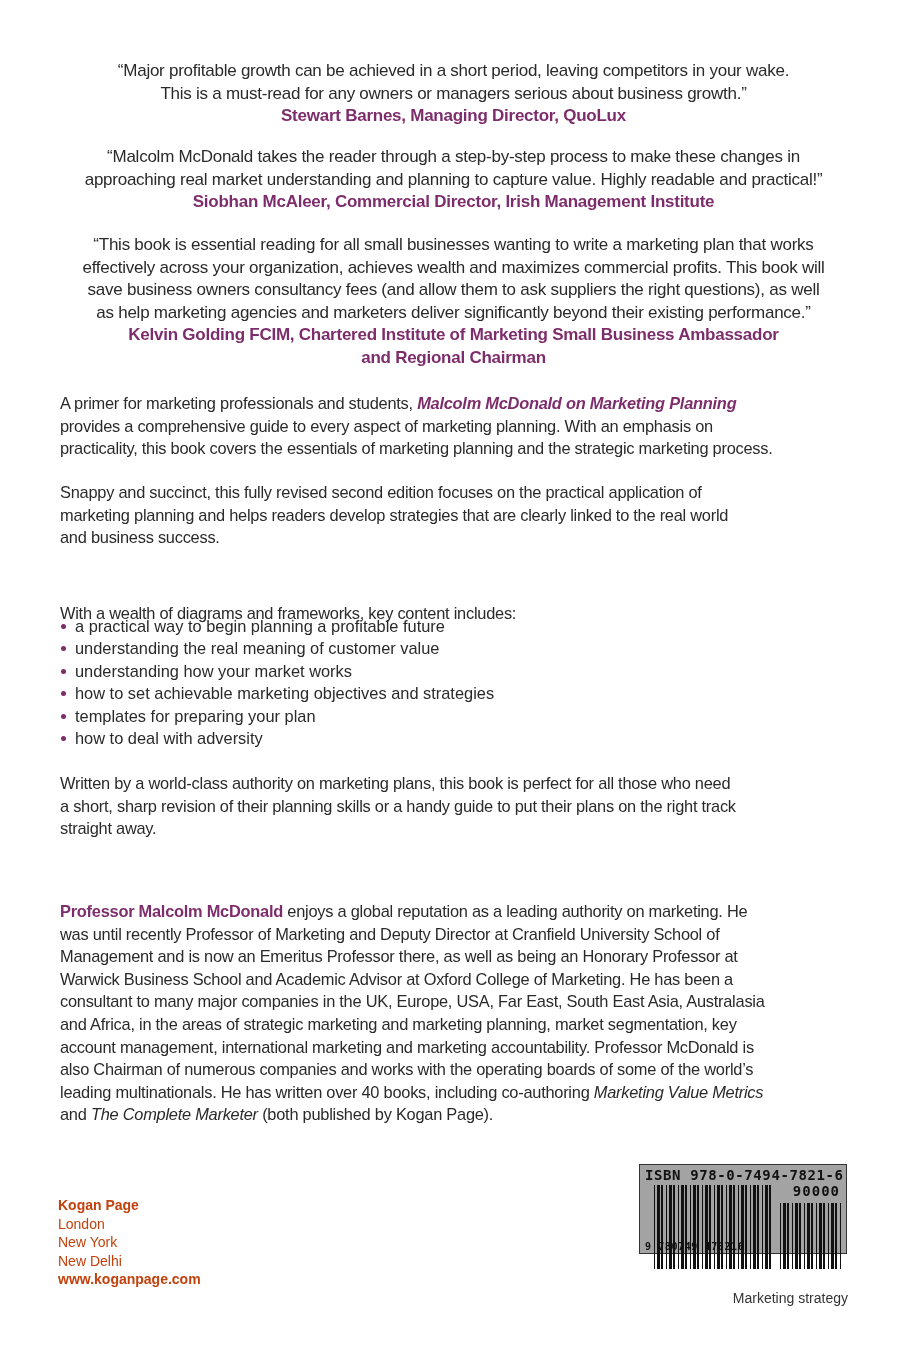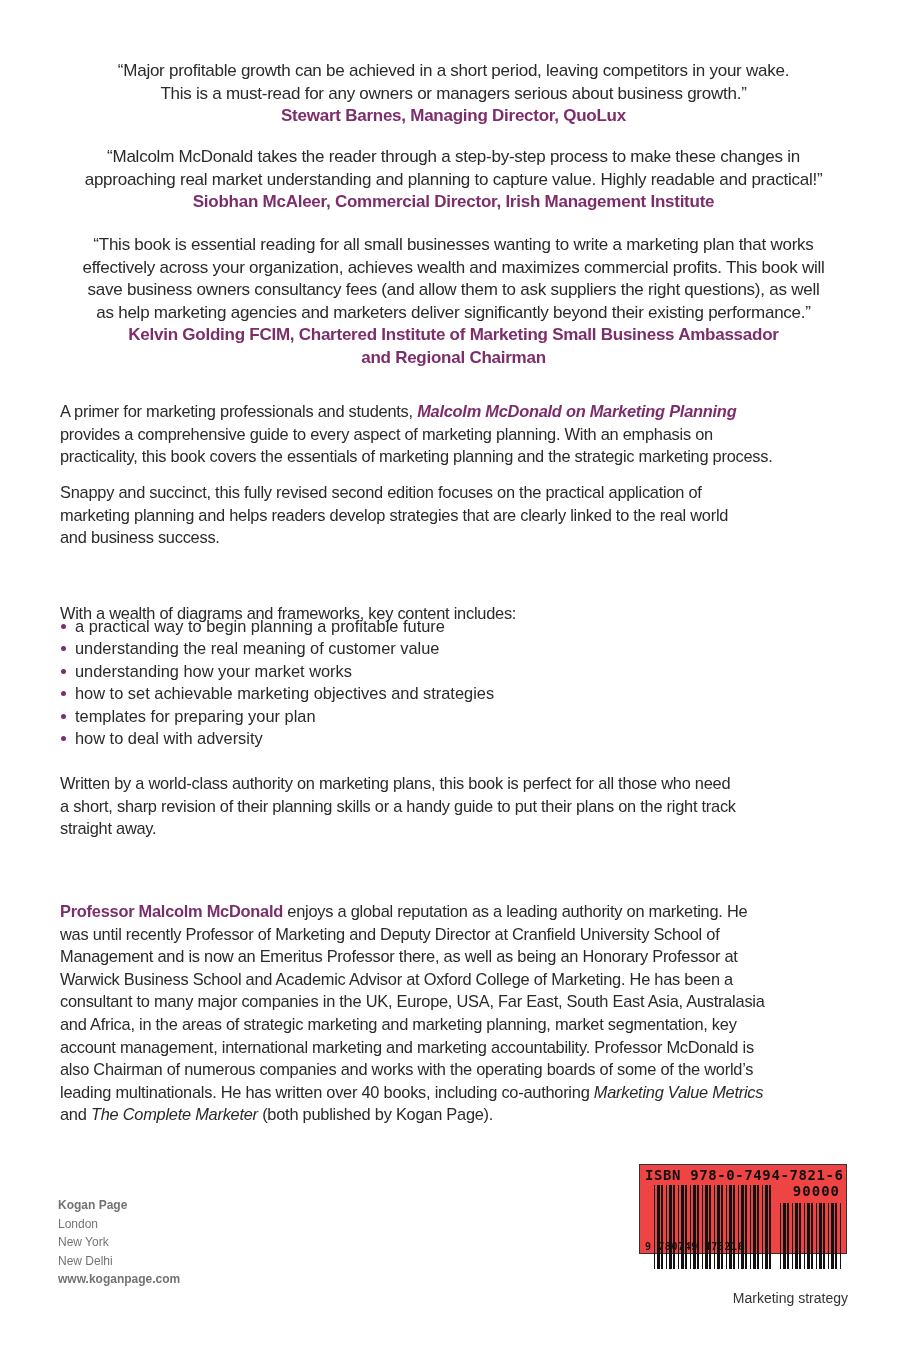--- a/index.html
+++ b/index.html
@@ -23,26 +23,26 @@
       position: absolute; left: 60px; top: 615px; margin: 0; padding: 0;
       list-style: none; font-size: 16.4px; line-height: 22.4px;
     }
     ul.bullets li { position: relative; padding-left: 15px; }
     ul.bullets li .dot {
       position: absolute; left: 1px; top: 9px; width: 5px; height: 5px;
       border-radius: 50%; background: #7d2d6b;
     }
     .publisher {
       position: absolute; left: 58px; top: 1196px;
-      font-size: 12px; line-height: 18.5px; color: #737373;
+      font-size: 14px; line-height: 18.5px; color: #c2410c;
     }
     .publisher .b { font-weight: bold; }
     .barcode-box {
       position: absolute; left: 639px; top: 1164px; width: 208px; height: 90px;
-      border: 1.5px solid #333; box-sizing: border-box; background: #ef4444; text-decoration: underline;
+      border: 1.5px solid #333; box-sizing: border-box; background: #a3a3a3; text-decoration: underline;
     }
     .isbn-text {
       position: absolute; left: 5px; top: 2px;
       font-family: "DejaVu Sans Mono", monospace; font-size: 14px; letter-spacing: 0.6px;
       color: #111; font-weight: bold;
     }
     .price-text {
       position: absolute; right: 6px; top: 18px;
       font-family: "DejaVu Sans Mono", monospace; font-size: 14px; letter-spacing: 1px;
       color: #111; font-weight: bold;
@@ -75,21 +75,21 @@
 
 <div class="quote" style="top:234px;">
   <span style="display:block">“This book is essential reading for all small businesses wanting to write a marketing plan that works</span>
   <span style="display:block">effectively across your organization, achieves wealth and maximizes commercial profits. This book will</span>
   <span style="display:block">save business owners consultancy fees (and allow them to ask suppliers the right questions), as well</span>
   <span style="display:block">as help marketing agencies and marketers deliver significantly beyond their existing performance.”</span>
   <span class="who">Kelvin Golding FCIM, Chartered Institute of Marketing Small Business Ambassador</span>
   <span class="who">and Regional Chairman</span>
 </div>
 
-<div class="para" style="top:392px;margin-top:8px;">
+<div class="para" style="top:392px;">
   <span>A primer for marketing professionals and students, </span><span class="em-accent">Malcolm McDonald on Marketing Planning</span>
   <span style="display:block">provides a comprehensive guide to every aspect of marketing planning. With an emphasis on</span>
   <span style="display:block">practicality, this book covers the essentials of marketing planning and the strategic marketing process.</span>
 </div>
 
 <div class="para" style="top:481px;">
   <span style="display:block">Snappy and succinct, this fully revised second edition focuses on the practical application of</span>
   <span style="display:block">marketing planning and helps readers develop strategies that are clearly linked to the real world</span>
   <span style="display:block">and business success.</span>
 </div>

